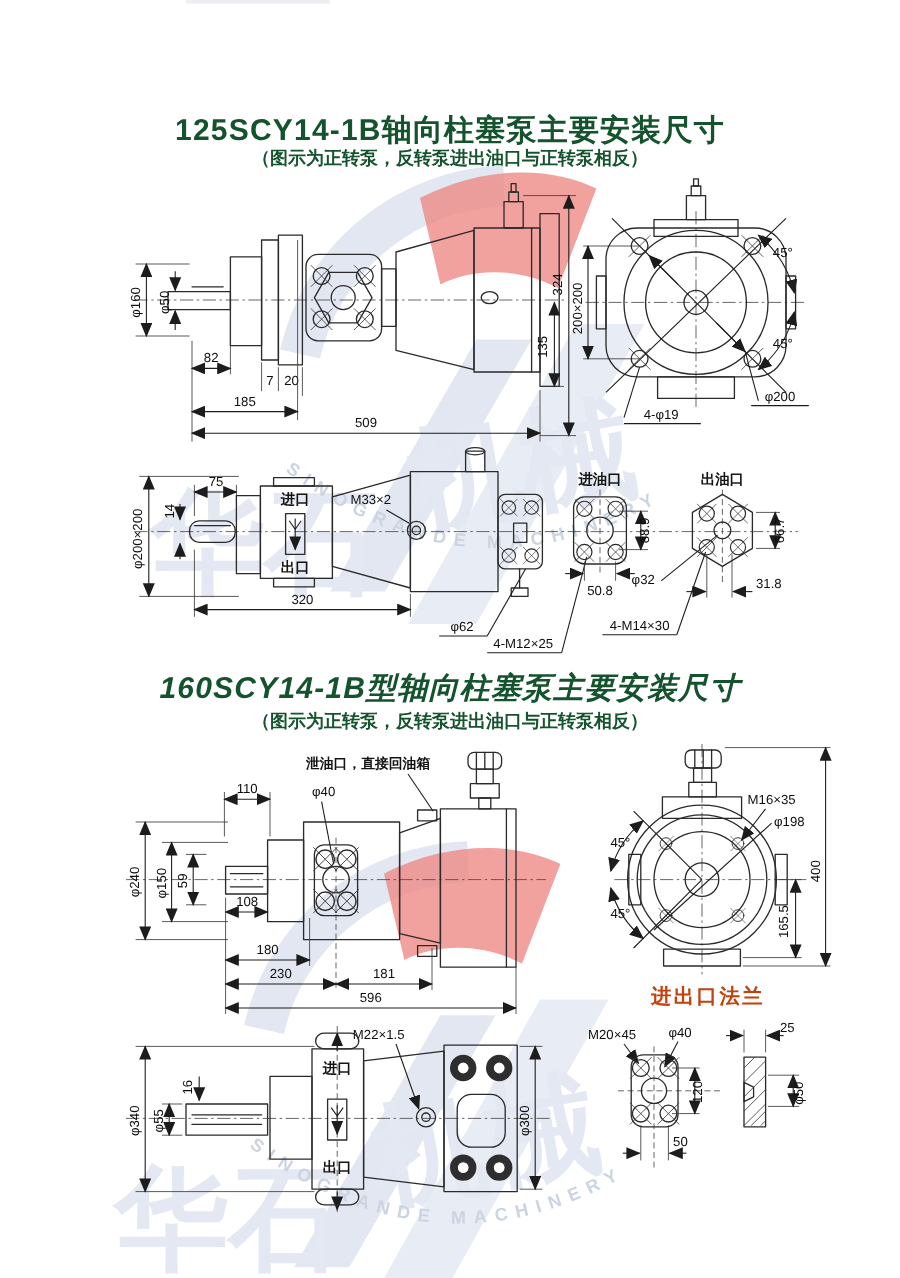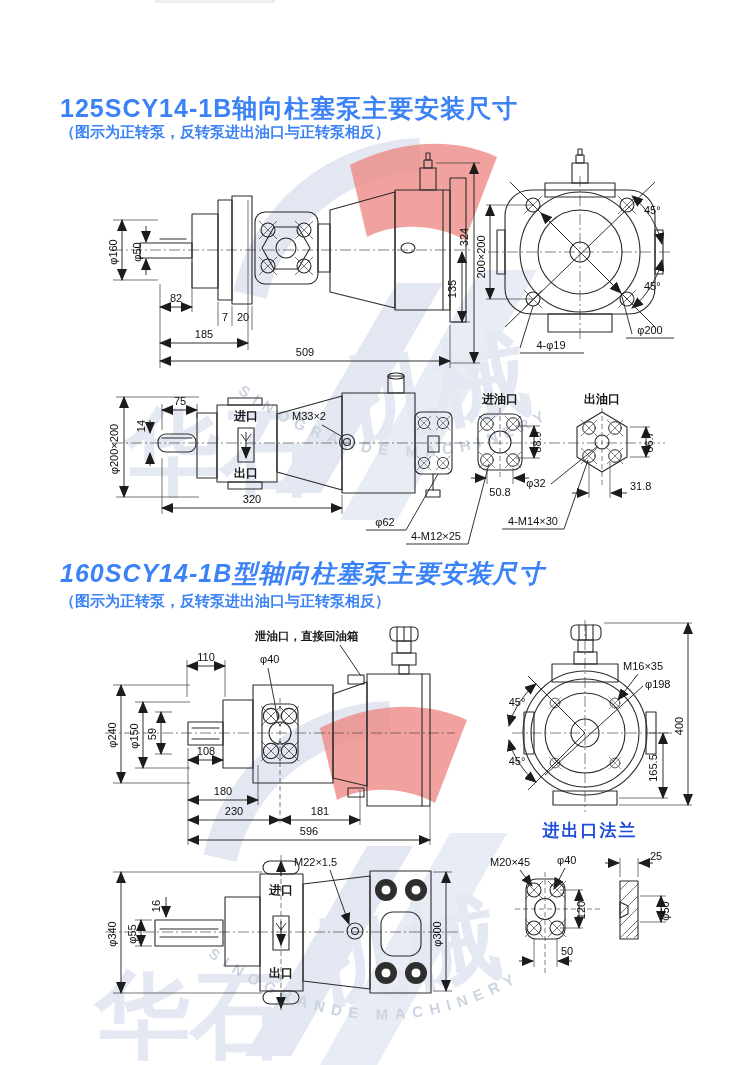--- a/index.html
+++ b/index.html
@@ -1,22 +1,22 @@
 <!DOCTYPE html>
 <html><head>
 <meta charset="utf-8">
 <style>
   html,body{margin:0;padding:0;}
   .page{position:relative;width:750px;height:1065px;background:#ffffff;overflow:hidden;
         font-family:"Liberation Sans","DejaVu Sans",sans-serif;}
-  .title{position:absolute;left:60px;width:630px;color:#3b82f6;font-weight:700;}
+  .title{position:absolute;left:60px;width:630px;text-align:center;color:#14532d;font-weight:700;}
   .t-main{font-size:25px;letter-spacing:1px;}
   .t-sub{font-size:15px;}
   .flange-heading{position:absolute;left:505px;top:819px;width:170px;text-align:center;
-        color:#1d4ed8;font-weight:700;font-size:17px;letter-spacing:2px;}
+        color:#c2410c;font-weight:700;font-size:17px;letter-spacing:2px;}
   .top-artifact{position:absolute;left:155px;top:0;width:120px;height:3px;background:#d9dde6;opacity:.5;}
   svg{position:absolute;left:0;top:0;}
   .out{fill:none;stroke:#2a2a2a;stroke-width:1.1;stroke-linejoin:round;stroke-linecap:round;}
   .ext{fill:none;stroke:#3a3a3a;stroke-width:.7;}
   .dim{fill:none;stroke:#1c1c1c;stroke-width:.9;marker-start:url(#ar);marker-end:url(#ar);}
   .ae{fill:none;stroke:#1c1c1c;stroke-width:.9;marker-end:url(#ar);}
   .ld{fill:none;stroke:#1c1c1c;stroke-width:.9;}
   .cl{fill:none;stroke:#4a4a4a;stroke-width:.7;stroke-dasharray:11 3 2 3;}
   .dsh{fill:none;stroke:#4a4a4a;stroke-width:.7;stroke-dasharray:5 3;}
   text{font-family:"Liberation Sans","DejaVu Sans",sans-serif;}

